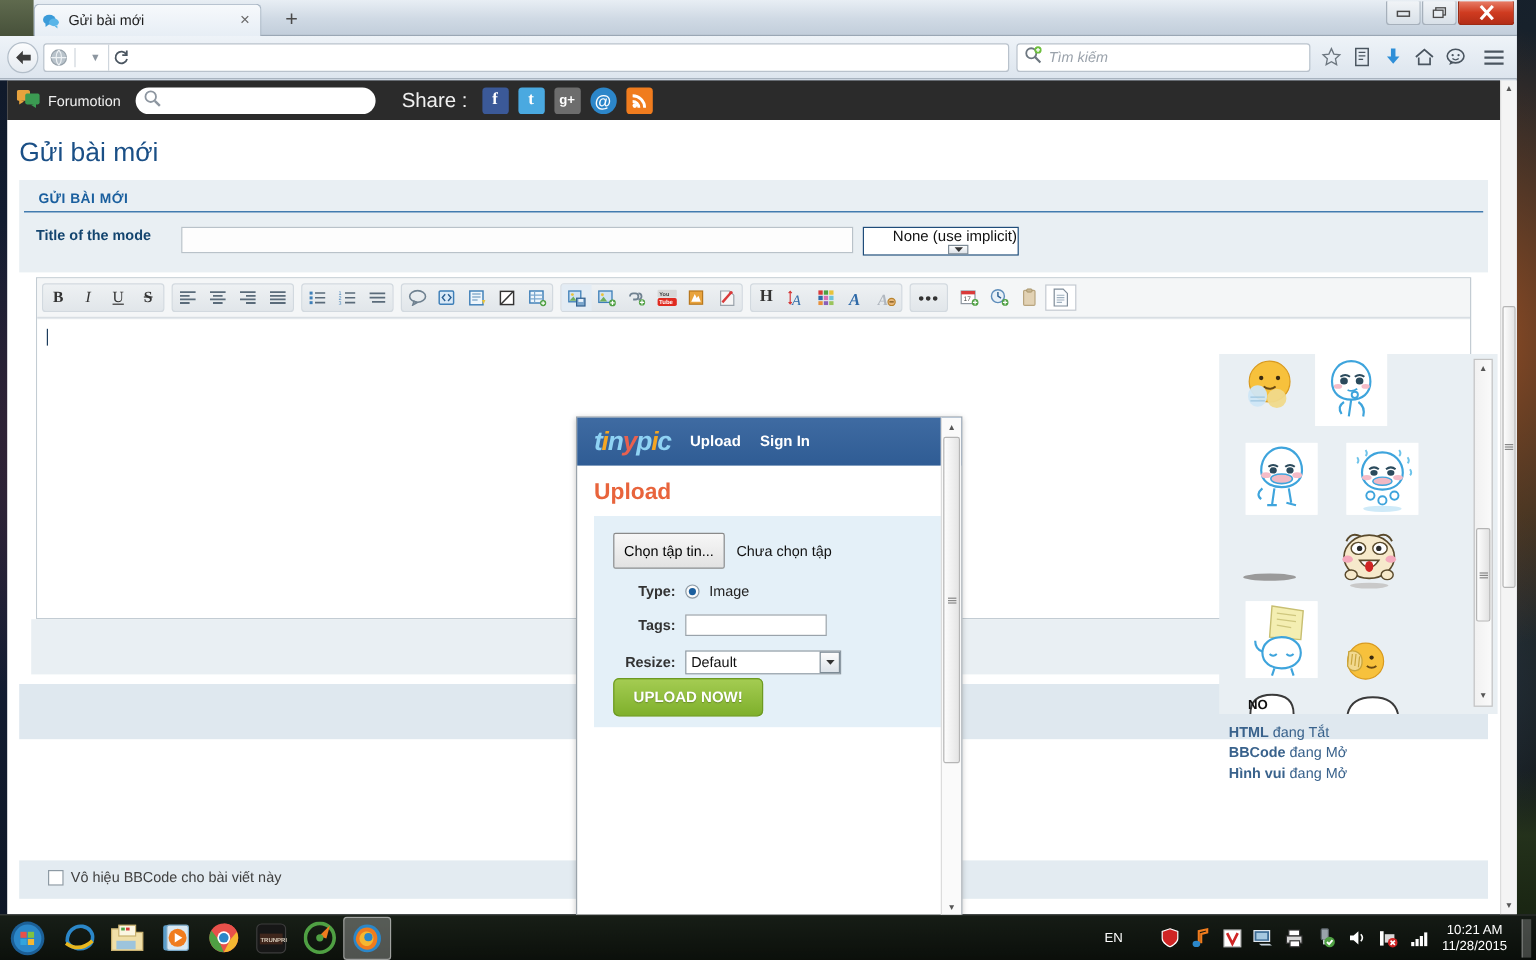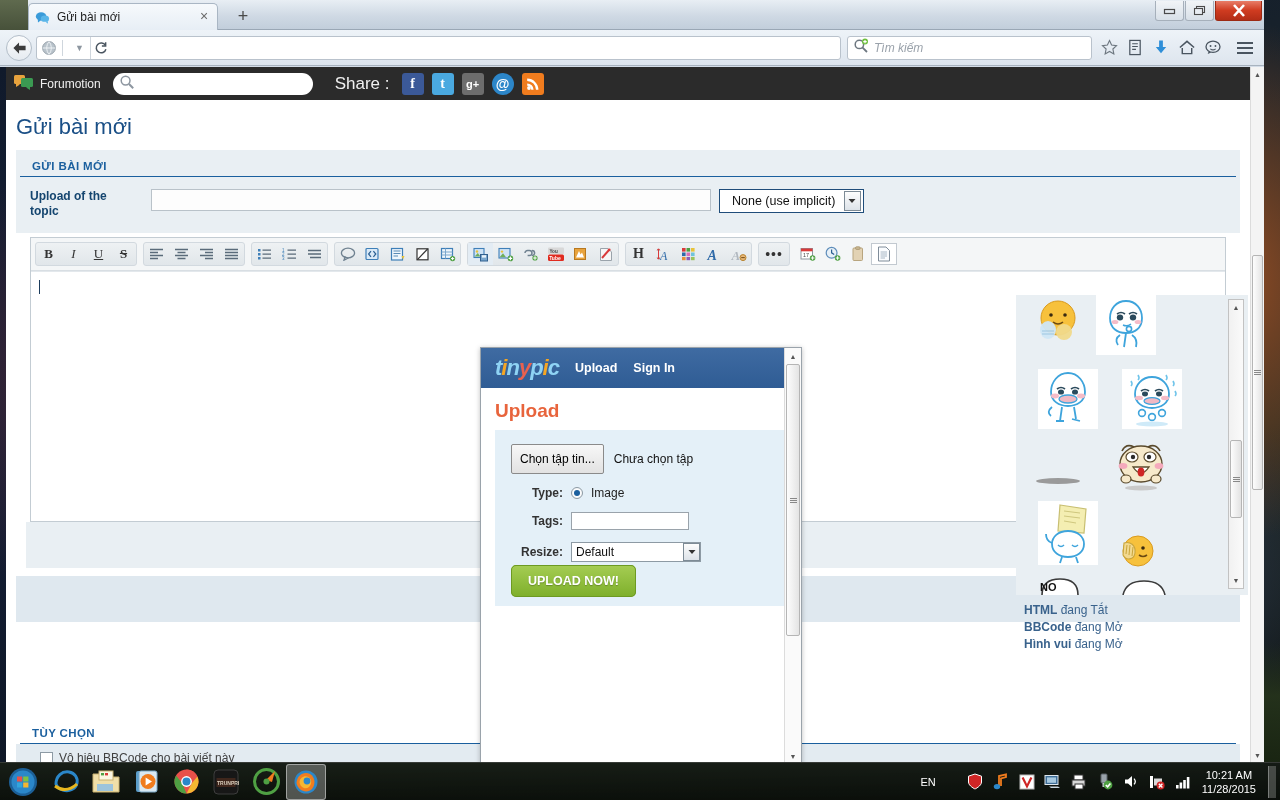--- a/index.html
+++ b/index.html
@@ -166,21 +166,21 @@
 
   
   #titlerow { display:flex; align-items:flex-start; padding: 12px 14px 14px 14px; }
   #titlelabel { width: 105px; font-size: 12px; font-weight: bold; color:#14456f; line-height:15px; }
   #titleinput {
     width: 560px; height: 22px; border: 1px solid #b9c2c9; background:#fdfdfd;
     margin-left: 16px;
   }
   #prefixsel {
     margin-left: 8px; height: 24px; border: 1px solid #1f4d7a; background:#fff;
-    display:flex; align-items:center; font-size: 12.5px; color:#111; padding-left:12px;
+    display:flex; align-items:center; font-size: 12.5px; color:#111; padding-left:24px;flex-direction:column;
   }
   #prefixsel .arrow {
     width: 17px; height: 20px; margin-left: 8px; margin-right:2px;
     border: 1px solid #7d8b96; background: linear-gradient(to bottom,#fdfdfd,#dde3e9);
     display:flex;align-items:center;justify-content:center;
   }
 
   
   #editorwrap { margin: 0 10px; background:#fff; }
   #editor {
@@ -506,21 +506,21 @@
             </svg>
           </div>
 
         </div>
 
         <div id="ptitle">Gửi bài mới</div>
 
         <div class="panel">
           <div class="panel-head">GỬI BÀI MỚI</div>
           <div id="titlerow">
-            <div id="titlelabel">Upload of the topic</div>
+            <div id="titlelabel">Title of the mode</div>
             <div id="titleinput"></div>
             <div id="prefixsel">
               <span>None (use implicit)</span>
               <span class="arrow">
                 <svg width="8" height="6" viewBox="0 0 8 6">
                     <path d="M0.5 1 L4 5 L7.5 1 Z" fill="#333"></path>
                   </svg>
               </span>
             </div>
           </div>
@@ -901,21 +901,20 @@
           </div>
         </div>
 
         <div id="bbinfo">
           <div><b>HTML</b><span> đang Tắt</span></div>
           <div><b>BBCode</b><span> đang Mở</span></div>
           <div><b>Hình vui</b><span> đang Mở</span></div>
         </div>
 
         <div id="opts">
-          <div class="panel-head" style="background:transparent;">TÙY CHỌN</div>
           <div style="background:#e3ebf1;padding:6px 0 10px 0;margin:0 10px;">
             <div class="ck-row">
               <span class="ck"></span>
               <span>Vô hiệu BBCode cho bài viết này</span>
             </div>
 
           </div>
         </div>
 
         <div id="tinypic">

